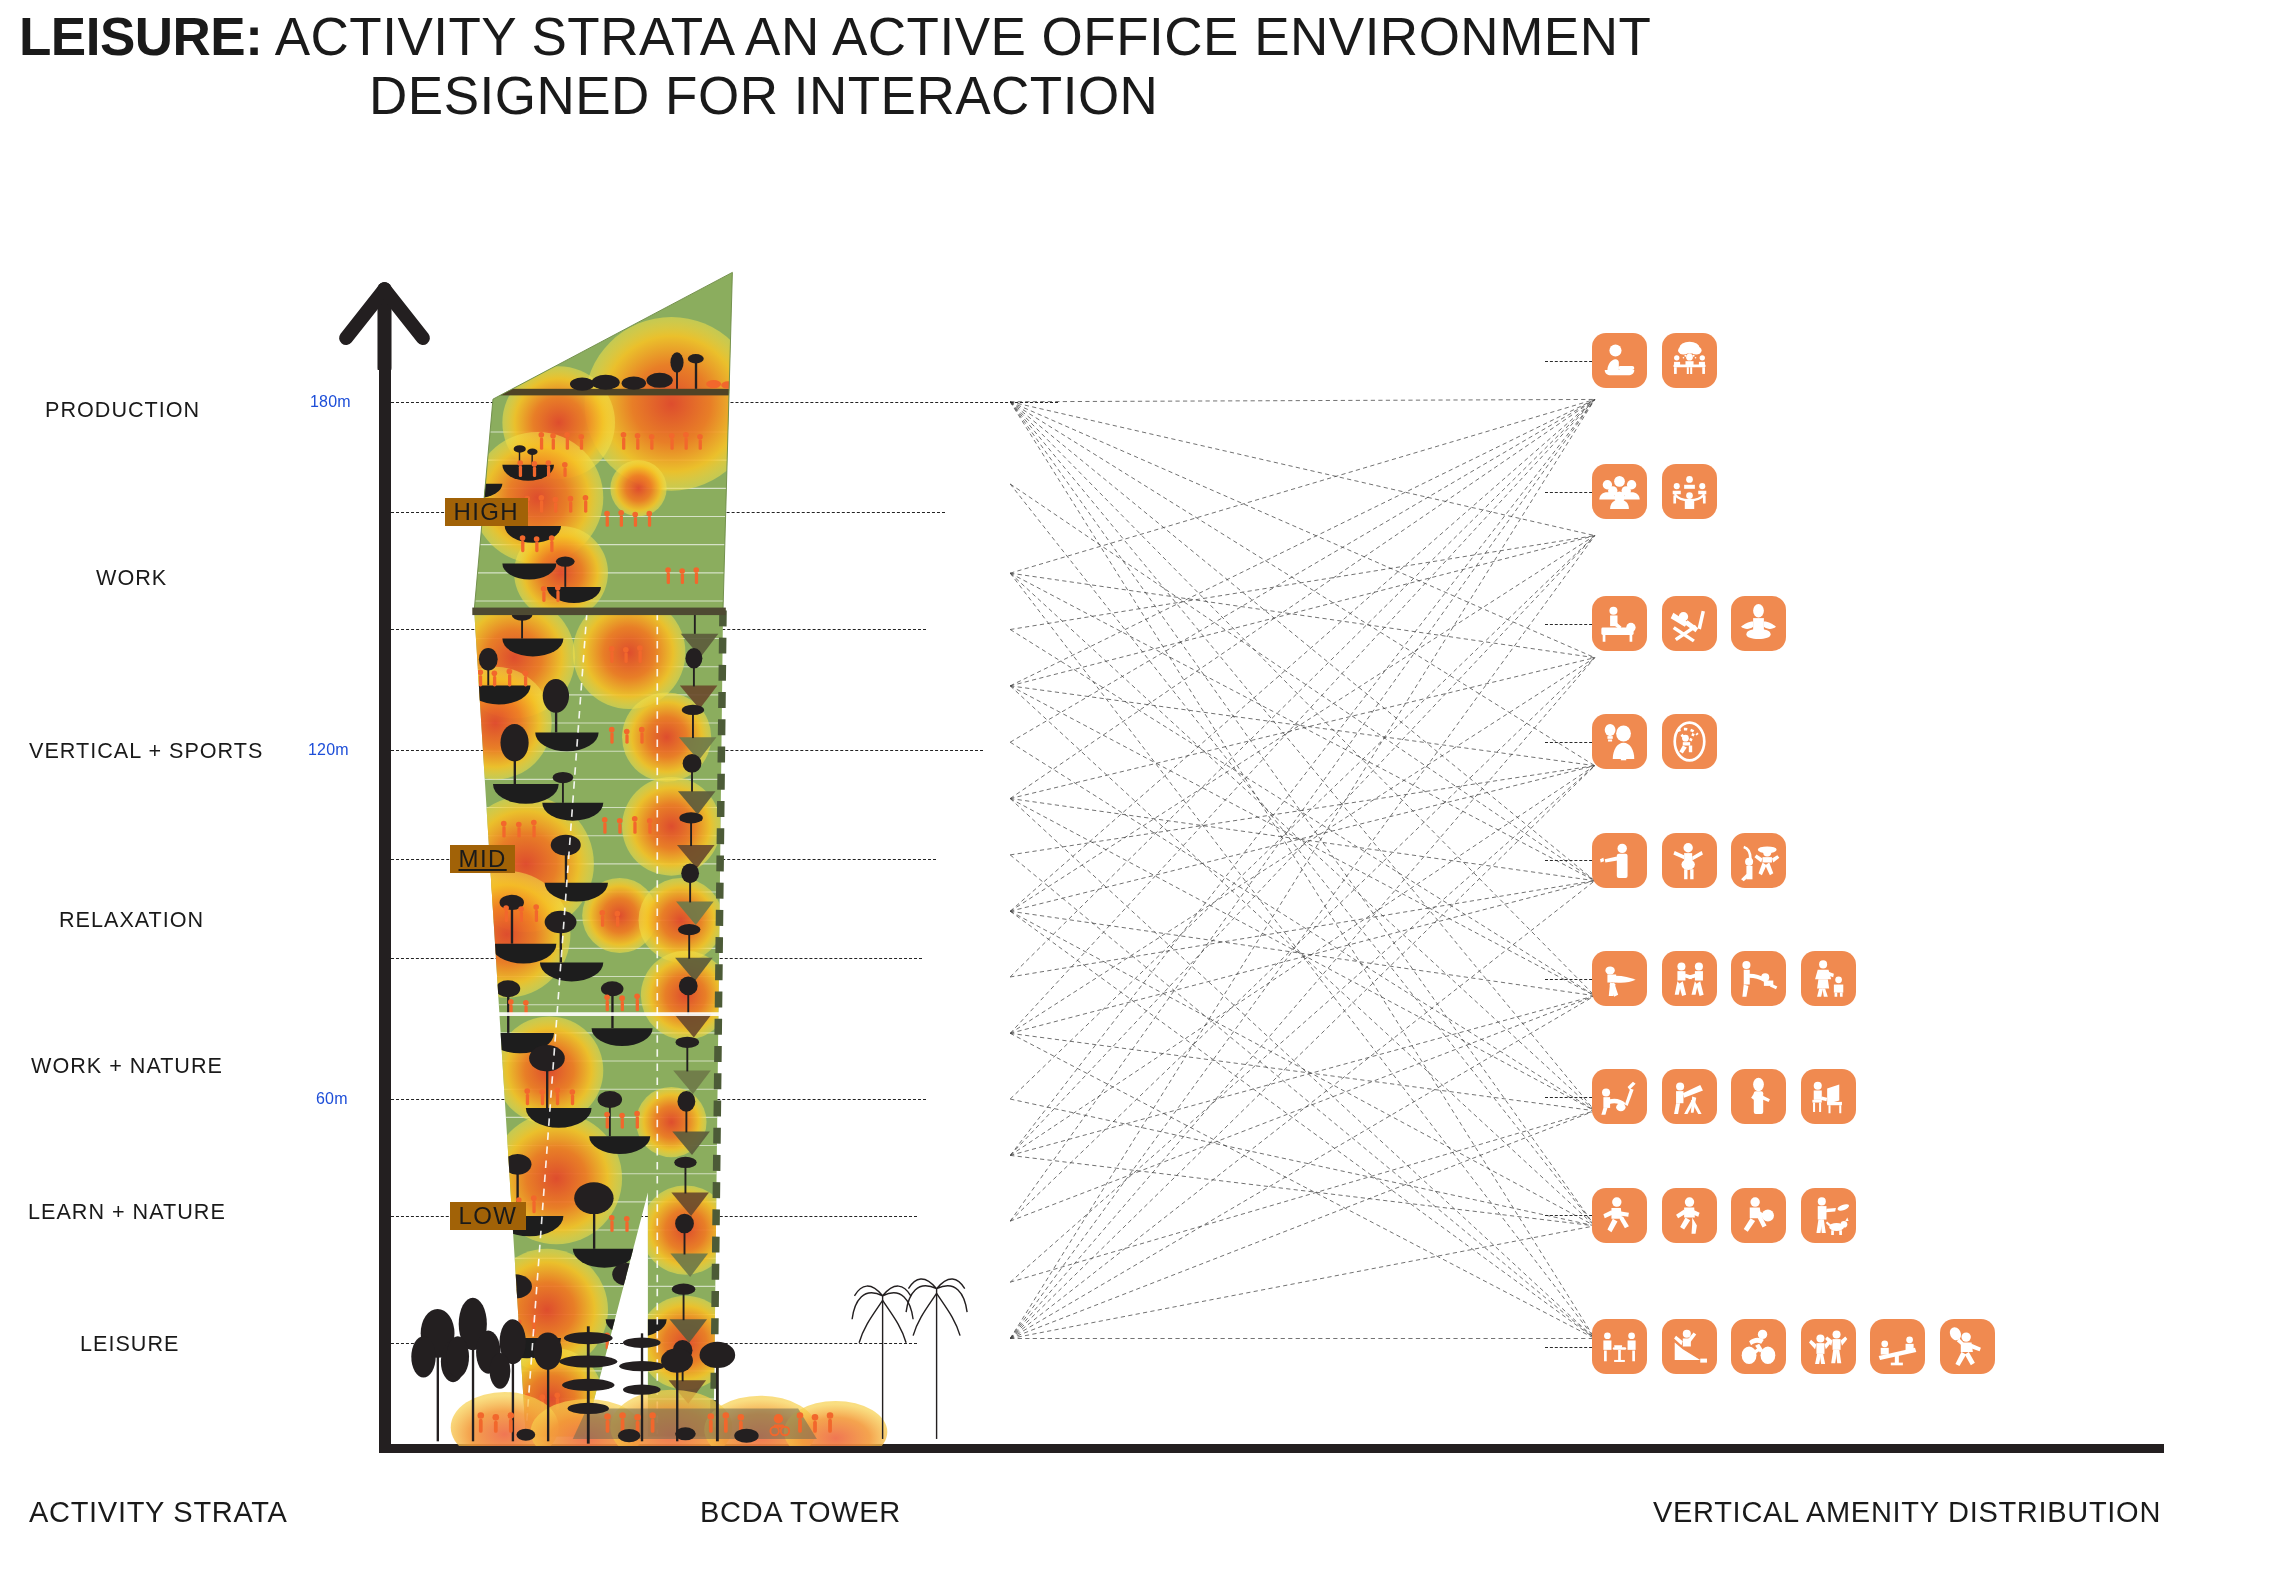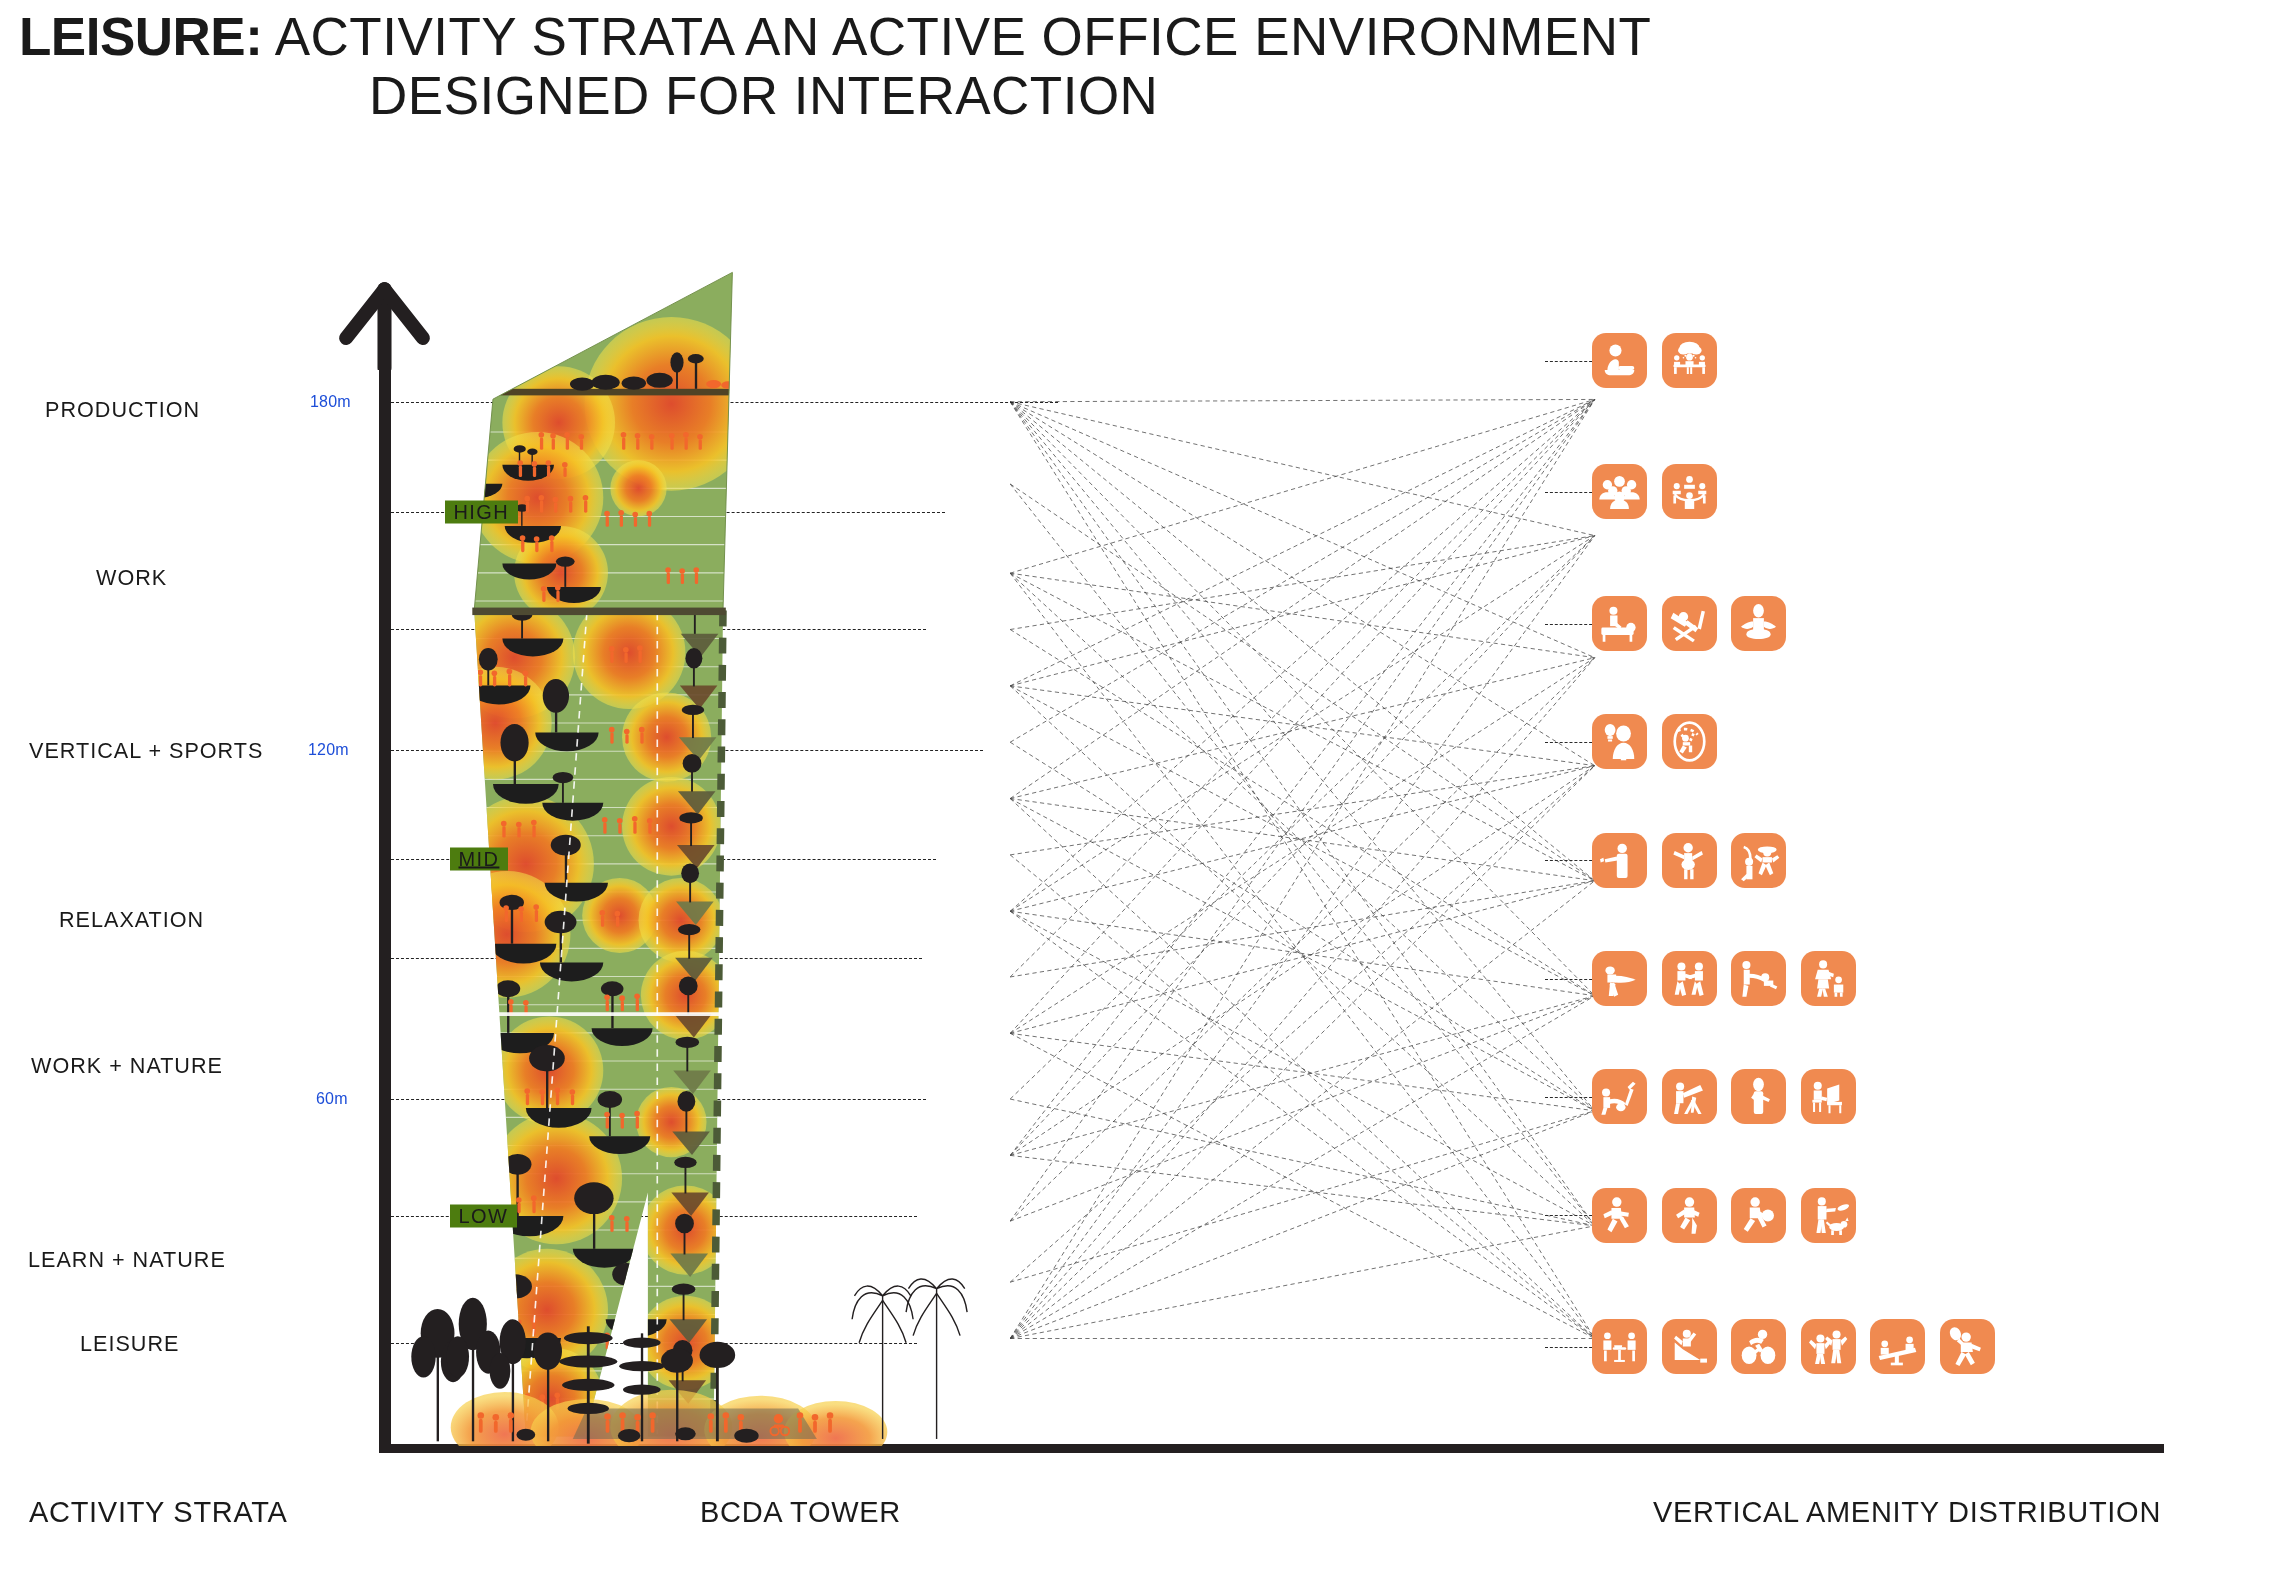--- a/index.html
+++ b/index.html
@@ -18,21 +18,21 @@
   #axis-arrow{position:absolute;left:333px;top:276px;width:103px;height:94px;}
   #axis-horizontal{position:absolute;left:379px;top:1444px;width:1785px;height:9.4px;background:#231f20;}
 
   
   .strata-label{position:absolute;font-size:21.6px;letter-spacing:1px;white-space:nowrap;
                 color:#1a1a1a;font-weight:400;transform:translateY(-50%);}
   .tick-m{position:absolute;font-size:16px;letter-spacing:0.2px;color:#1d4ed8;
           transform:translateY(-50%);white-space:nowrap;}
 
   
-  .band-label{position:absolute;font-size:20px;letter-spacing:1.4px;background:#4d7c0f;
+  .band-label{position:absolute;font-size:24px;letter-spacing:1.4px;background:#a16207;
               padding:0 8.5px;transform:translateY(-50%);white-space:nowrap;z-index:6;}
 
   
   .guide{position:absolute;left:391px;height:0;border-top:1.9px dashed #232323;z-index:2;}
 
   
   .bottom-caption{position:absolute;font-size:29px;letter-spacing:0.7px;white-space:nowrap;
                   color:#1a1a1a;}
 
   
@@ -77,21 +77,21 @@
 <div class="guide" style="top:958px; width:531px;"></div>
 <div class="guide" style="top:1099px; width:535px;"></div>
 <div class="guide" style="top:1216px; width:526px;"></div>
 <div class="guide" style="top:1343px; width:526px;"></div>
 
 <div class="strata-label" style="left:45px; top:410px;">PRODUCTION</div>
 <div class="strata-label" style="left:96px;top:578px;">WORK</div>
 <div class="strata-label" style="left:29px; top:751px;">VERTICAL + SPORTS</div>
 <div class="strata-label" style="left:59px;top:920px;">RELAXATION</div>
 <div class="strata-label" style="left:31px; top:1066px;">WORK + NATURE</div>
-<div class="strata-label" style="left:28px; top:1212px;margin-top:48px;">LEARN + NATURE</div>
+<div class="strata-label" style="left:28px; top:1212px;">LEARN + NATURE</div>
 <div class="strata-label" style="left:80px;top:1344px;">LEISURE</div>
 
 <div class="tick-m" style="left:310px;top:402px;">180m</div>
 <div class="tick-m" style="left:308px;top:750px;">120m</div>
 <div class="tick-m" style="left:316px;top:1099px;">60m</div>
 
 <div class="band-label" style="left:445px; top:512px;">HIGH</div>
 <div class="band-label" style="left:450px; top:859px;text-decoration:underline;">MID</div>
 <div class="band-label" style="left:450px; top:1216px;">LOW</div>
 

